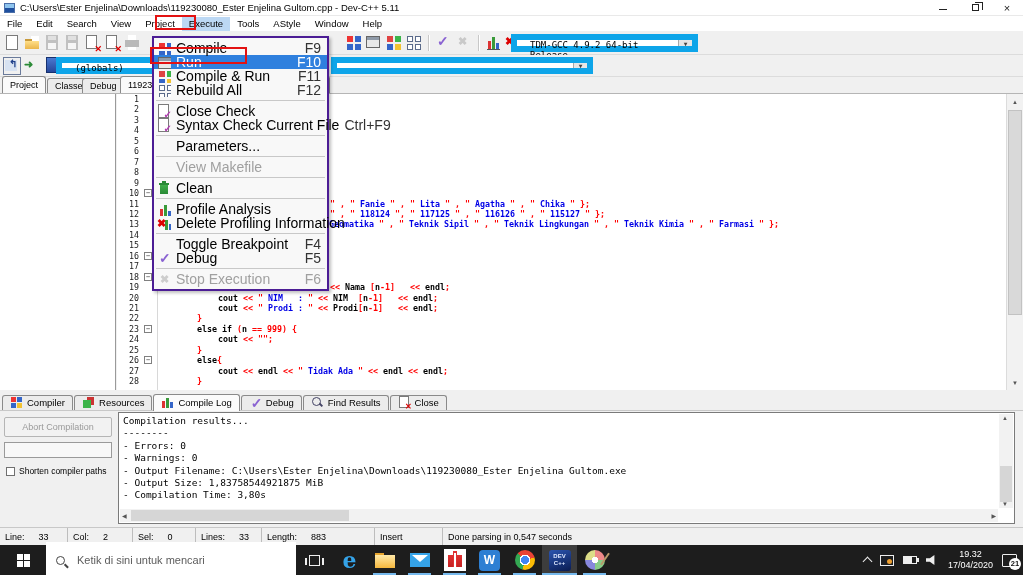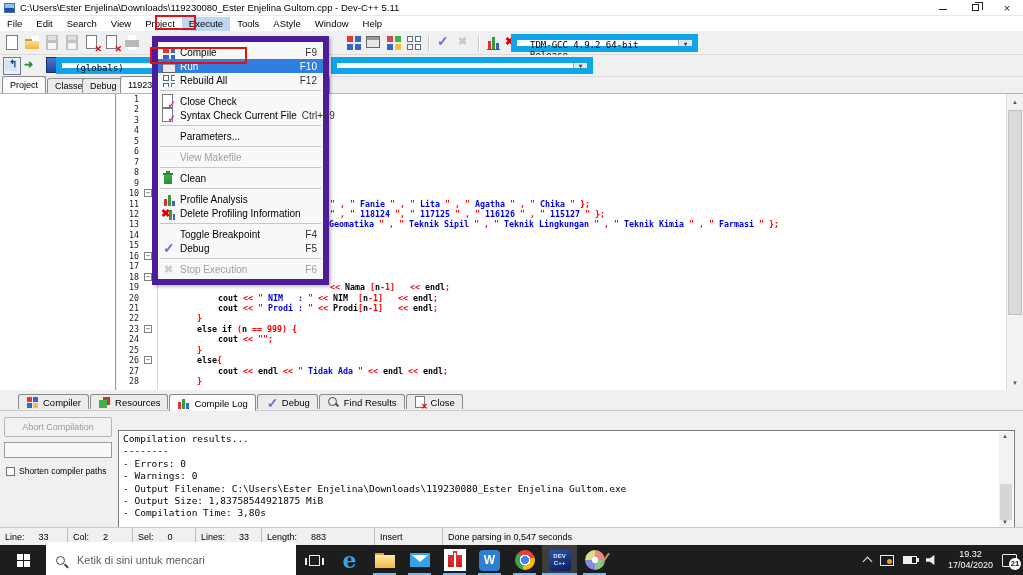--- a/index.html
+++ b/index.html
@@ -43,21 +43,21 @@
 .coderow{position:absolute;font-size:8.3px;font-weight:bold;height:10.45px;line-height:10.45px;white-space:pre}
 .cr{color:#f00}
 .cb{color:#0000e6}
 .foldbox{position:absolute;left:27px;width:8px;height:8px;border:1px solid #808080;background:#fff;font-size:7px;line-height:6px;text-align:center;color:#333}
 #fold-margin-line{position:absolute;left:40px;top:0;height:296px;border-left:1px solid #d8d8d8}
 #editor-vscroll{position:absolute;left:1006px;top:94px;width:17px;height:296px;background:#f2f2f2;border-left:1px solid #dcdcdc}
 .sarrow{position:absolute;left:0;width:16px;height:15px;display:flex;align-items:center;justify-content:center;font-size:6px;color:#555;background:#f2f2f2}
 #editor-vthumb{position:absolute;left:1px;top:16px;width:14px;height:205px;background:#d9d9d9;border:1px solid #c2c2c2}
 
 
-#execute-menu{position:absolute;left:152px;top:36px;width:177px;background:#f8f8f8;border:6px solid #4c1d95;box-shadow:2px 2px 3px rgba(0,0,0,.25);z-index:40;padding:3px 0;font-size:10px}
+#execute-menu{position:absolute;left:152px;top:36px;width:177px;background:#f8f8f8;border:2px solid #4c1d95;box-shadow:2px 2px 3px rgba(0,0,0,.25);z-index:40;padding:3px 0;font-size:14px}
 .xm-item{height:14px;display:flex;align-items:center;padding:0 6px 0 3px;gap:5px}
 .xm-item .mlabel{white-space:nowrap}
 .xm-item .mshort{margin-left:auto;color:#333}
 .xm-item.sel{background:#2f80de;color:#fff}
 .xm-item.sel .mshort{color:#fff}
 .xm-item.disabled{color:#a0a0a0}
 .xm-item.disabled .mshort{color:#a0a0a0}
 .msep{height:1px;background:#c8c8c8;margin:3px 2px}
 .mico{width:14px;height:14px;position:relative;flex:0 0 auto}
 
@@ -92,30 +92,30 @@
 [data-name="compile-log-icon"]{background:linear-gradient(#d33,#d33) 1px 5px/3px 7px no-repeat,linear-gradient(#3a9a3a,#3a9a3a) 5px 2px/3px 10px no-repeat,linear-gradient(#3465c8,#3465c8) 9px 6px/3px 6px no-repeat}
 [data-name="find-results-icon"]{border:none}
 [data-name="find-results-icon"]:before{content:"";position:absolute;left:1px;top:1px;width:7px;height:7px;border:1.5px solid #446;border-radius:50%}
 [data-name="find-results-icon"]:after{content:"";position:absolute;left:8px;top:8px;width:4px;height:1.8px;background:#446;transform:rotate(45deg)}
 [data-name="close-tab-icon"]{background:linear-gradient(#fff,#fff) 2px 1px/8px 10px no-repeat,linear-gradient(#7a7a7a,#7a7a7a) 1px 0/10px 12px no-repeat}
 [data-name="close-tab-icon"]:before{content:"✕";position:absolute;right:-1px;bottom:-2px;color:#d00;font-size:8px;font-weight:bold}
 .mico[data-name="blank-icon"]{background:none}
 
 
 #splitter{position:absolute;left:0;top:390px;width:1023px;height:4px;background:#f0f0f0}
-#bottom-tabs{position:absolute;left:0;top:394px;width:1023px;height:17px;background:#f0f0f0;border-bottom:1px solid #c8c8c8;display:flex;align-items:flex-start;padding-left:18px}
+#bottom-tabs{position:absolute;left:0;top:394px;width:1023px;height:17px;background:#f0f0f0;border-bottom:1px solid #c8c8c8;display:flex;align-items:center;padding-left:2px}
 .btab{height:15px;display:flex;align-items:center;gap:4px;padding:0 7px;border:1px solid #8a8a8a;border-bottom:none;border-radius:3px 3px 0 0;background:#ececec;font-size:9.5px;margin-right:1px;white-space:nowrap}
 .btab .bico{width:13px;height:13px;position:relative}
 .btab.active{height:17px;background:#fbfbfb}
 #bottom-content{position:absolute;left:0;top:411px;width:1023px;height:115px;background:#f0f0f0}
 #abort-btn{position:absolute;left:4px;top:6px;width:108px;height:20px;background:#f2f2f2;border:1px solid #b5b5b5;border-radius:2px;color:#9a9a9a;font-size:9px;display:flex;align-items:center;justify-content:center}
 #progress-box{position:absolute;left:4px;top:31px;width:108px;height:16px;border:1px solid #9a9a9a;background:#f8f8f8}
 #shorten-row{position:absolute;left:6px;top:55px;display:flex;align-items:center;gap:4px;font-size:8.5px}
 #shorten-check{width:9px;height:9px;border:1px solid #707070;background:#fff}
-#log-box{position:absolute;left:118px;top:19px;width:897px;height:112px;border:1px solid #7a7a7a;background:#fff}
+#log-box{position:absolute;left:118px;top:1px;width:897px;height:112px;border:1px solid #7a7a7a;background:#fff}
 #log-lines{position:absolute;left:4px;top:2px;right:18px;bottom:16px;font-family:"DejaVu Sans Mono",monospace;font-size:9.5px;line-height:12.4px;white-space:pre;overflow:hidden}
 #log-vscroll{position:absolute;right:1px;top:1px;width:14px;bottom:15px;background:#f2f2f2}
 #log-vthumb{position:absolute;left:1px;top:52px;width:12px;height:36px;background:#d6d6d6}
 #log-hscroll{position:absolute;left:1px;right:16px;bottom:1px;height:13px;background:#f2f2f2}
 #log-hthumb{position:absolute;left:11px;top:1px;width:218px;height:11px;background:#d6d6d6}
 .scr-arrow{position:absolute;font-size:6px;color:#555;display:flex;align-items:center;justify-content:center}
 
 
 #statusbar{position:absolute;left:0;top:527px;width:1023px;height:18px;background:#f0f0f0;border-top:1px solid #c8c8c8;display:flex;font-size:9px;align-items:center}
 .sseg{height:100%;display:flex;align-items:center;padding-left:5px;border-right:1px solid #bdbdbd;gap:14px}
@@ -325,20 +325,25 @@
     <div class="xm-item" data-name="execute-menu-compile">
       <span class="mico" data-name="compile-icon"></span>
       <span class="mlabel" data-name="menu-item-label">Compile</span>
       <span class="mshort" data-name="menu-item-shortcut">F9</span>
     </div>
     <div class="xm-item sel" data-name="execute-menu-run">
       <span class="mico" data-name="run-icon"></span>
       <span class="mlabel" data-name="menu-item-label">Run</span>
       <span class="mshort" data-name="menu-item-shortcut">F10</span>
     </div>
+    <div class="xm-item" data-name="execute-menu-compile-run">
+      <span class="mico" data-name="compile-run-icon"></span>
+      <span class="mlabel" data-name="menu-item-label">Compile &amp; Run</span>
+      <span class="mshort" data-name="menu-item-shortcut">F11</span>
+    </div>
     <div class="xm-item" data-name="execute-menu-rebuild-all">
       <span class="mico" data-name="rebuild-icon"></span>
       <span class="mlabel" data-name="menu-item-label">Rebuild All</span>
       <span class="mshort" data-name="menu-item-shortcut">F12</span>
     </div>
     <div class="msep" data-name="menu-separator"></div>
     <div class="xm-item" data-name="execute-menu-syntax-check">
       <span class="mico" data-name="syntax-check-icon"></span>
       <span class="mlabel" data-name="menu-item-label">Close Check</span>
       <span class="mshort" data-name="menu-item-shortcut"></span>

